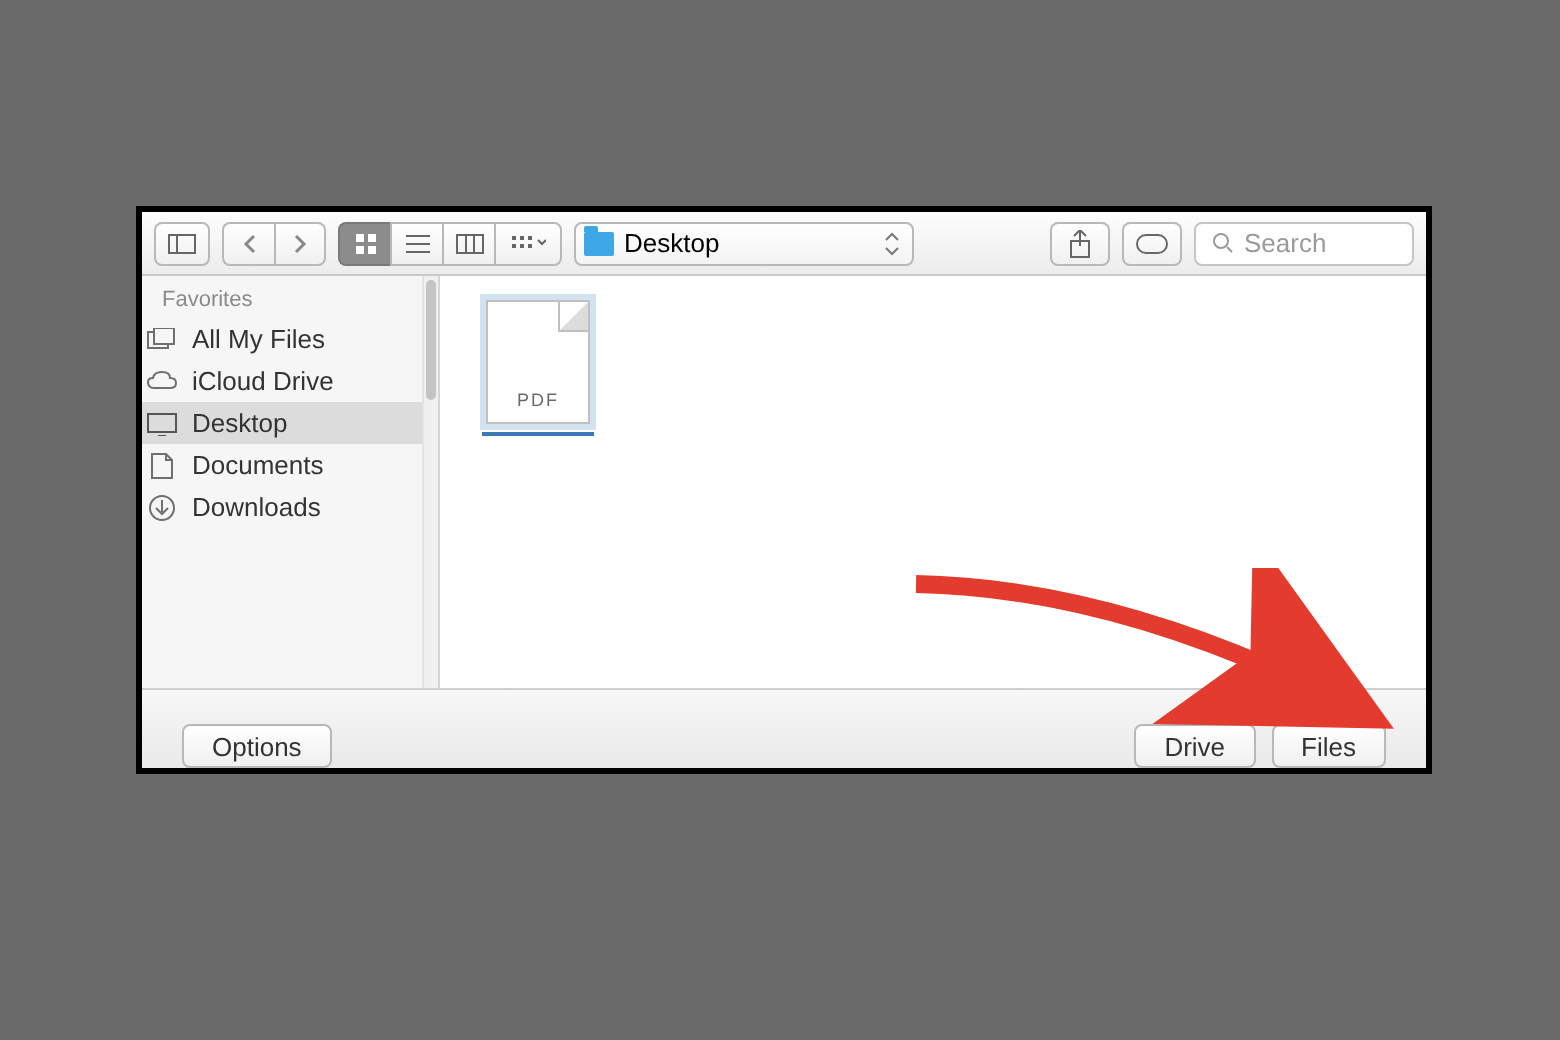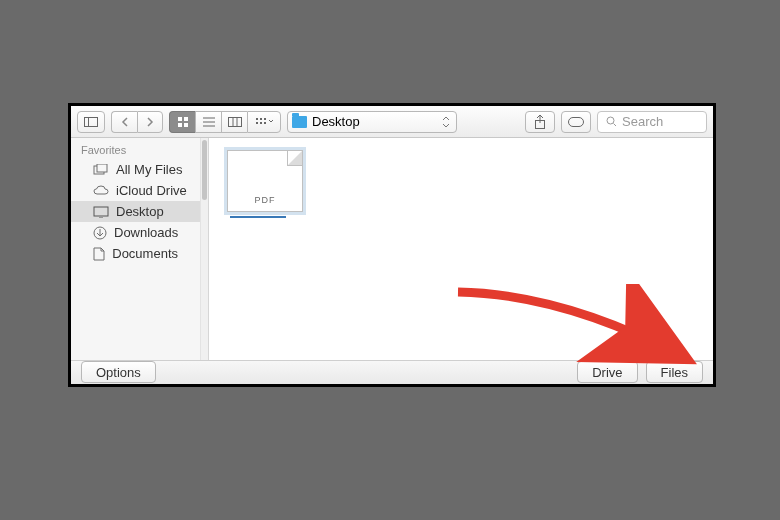--- a/index.html
+++ b/index.html
@@ -13,35 +13,35 @@
   .seg .tb-btn:last-child{border-top-right-radius:4px;border-bottom-right-radius:4px;border-right-width:1px}
   .seg .tb-btn.active{background:#8c8c8c;color:#fff;border-color:#7a7a7a}
   .tb-folder{height:22px;border:1px solid #b8b8b8;border-radius:4px;background:linear-gradient(#fff,#f3f3f3);display:flex;align-items:center;padding:0 6px 0 4px;gap:5px;min-width:170px}
   .tb-folder .chev{color:#777;font-size:10px}
   .folder-ico{width:15px;height:12px;background:#3ea7e6;border-radius:1px;position:relative}
   .folder-ico:before{content:"";position:absolute;top:-3px;left:0;width:7px;height:3px;background:#3ea7e6;border-radius:1px 1px 0 0}
   .spacer{flex:1}
   .search{height:22px;border:1px solid #c5c5c5;border-radius:4px;background:#fff;display:flex;align-items:center;padding:0 8px;min-width:110px;color:#9a9a9a;gap:5px}
   .search svg{flex:none}
   .body{flex:1;display:flex;min-height:0}
-  .sidebar-wrap{width:138px;position:relative;border-right:1px solid #d6d6d6;background:#f6f6f6}
+  .sidebar-wrap{width:149px;position:relative;border-right:1px solid #d6d6d6;background:#f6f6f6}
   .sidebar{position:absolute;inset:0;right:8px;overflow:hidden}
   .sb-hdr{font-size:11px;color:#8a8a8a;padding:6px 10px 3px;text-align:left}
-  .sb-item{display:flex;align-items:center;gap:7px;padding:3px 22px;color:#333;white-space:nowrap;text-align:left}
+  .sb-item{display:flex;align-items:center;gap:7px;padding:3px 2px;color:#333;white-space:nowrap;text-align:left}
   .sb-item.selected{background:#dcdcdc}
   .sb-ico{width:16px;height:14px;display:flex;align-items:center;justify-content:center;color:#6f6f6f}
   .scrollbar{position:absolute;right:0;top:0;bottom:0;width:8px;background:#f0f0f0;border-left:1px solid #e3e3e3}
   .thumb{position:absolute;left:1px;right:1px;top:2px;height:60px;background:#c4c4c4;border-radius:3px}
   .content{flex:1;background:#fff;position:relative;text-align:left}
   .file{position:absolute;left:18px;top:12px;width:62px;text-align:center}
-  .file-thumb{width:76px;height:62px;margin:0 auto 4px;border:1px solid #c0c0c0;background:#fff;position:relative;box-shadow:0 0 0 3px #d3e2ef}
+  .file-thumb{width:52px;height:62px;margin:0 auto 4px;border:1px solid #c0c0c0;background:#fff;position:relative;box-shadow:0 0 0 3px #d3e2ef}
   .file-thumb:before{content:"";position:absolute;top:0;right:0;width:14px;height:14px;background:linear-gradient(135deg,transparent 49%,#dcdcdc 51%);border-left:1px solid #c0c0c0;border-bottom:1px solid #c0c0c0}
   .file-label{font-size:9px;color:#6a6a6a;letter-spacing:1px;position:absolute;bottom:6px;left:0;right:0;text-align:center}
   .file-under{height:2px;background:#3a79b7;margin:2px 3px 0}
-  .footer{height:24px;background:linear-gradient(#f7f7f7,#e9e9e9);border-top:1px solid #cfcfcf;display:flex;align-items:flex-start;padding:0 10px;gap:8px}
+  .footer{height:40px;background:linear-gradient(#f7f7f7,#e9e9e9);border-top:1px solid #cfcfcf;display:flex;align-items:flex-end;padding:0 20px;gap:8px}
   .btn{height:22px;padding:0 14px;border:1px solid #b8b8b8;border-radius:4px;background:linear-gradient(#fff,#efefef);color:#333;display:flex;align-items:center;font-size:13px}
   .arrow{position:absolute;left:372px;top:178px;pointer-events:none}
   svg{display:block}
 </style>
 </head>
 <body>
 
 <div class="dialog">
 
   <div class="toolbar">
@@ -157,36 +157,36 @@
           <span class="sb-ico">
               <svg width="16" height="12">
                 <rect x="1" y="1" width="14" height="9" fill="none" stroke="#555"></rect>
                 <line x1="6" y1="12" x2="10" y2="12" stroke="#555"></line>
               </svg>
             </span>
           <span>Desktop</span>
         </div>
         <div class="sb-item">
           <span class="sb-ico">
+              <svg width="12" height="14">
+                <path d="M1 1 H8 L11 4 V13 H1 Z" fill="none" stroke="#6f6f6f"></path>
+                <path d="M8 1 V4 H11" fill="none" stroke="#6f6f6f"></path>
+              </svg>
+            </span>
+          <span>Documents</span>
+        </div>
+        <div class="sb-item">
+          <span class="sb-ico">
               <svg width="14" height="14">
                 <circle cx="7" cy="7" r="6" fill="none" stroke="#6f6f6f"></circle>
                 <line x1="7" y1="3" x2="7" y2="9" stroke="#6f6f6f"></line>
                 <path d="M4 7 L7 10 L10 7" fill="none" stroke="#6f6f6f"></path>
               </svg>
             </span>
           <span>Downloads</span>
-        </div>
-        <div class="sb-item">
-          <span class="sb-ico">
-              <svg width="12" height="14">
-                <path d="M1 1 H8 L11 4 V13 H1 Z" fill="none" stroke="#6f6f6f"></path>
-                <path d="M8 1 V4 H11" fill="none" stroke="#6f6f6f"></path>
-              </svg>
-            </span>
-          <span>Documents</span>
         </div>
 
       </div>
       <div class="scrollbar">
         <div class="thumb"></div>
       </div>
     </div>
 
     <div class="content">
       <div class="file">

